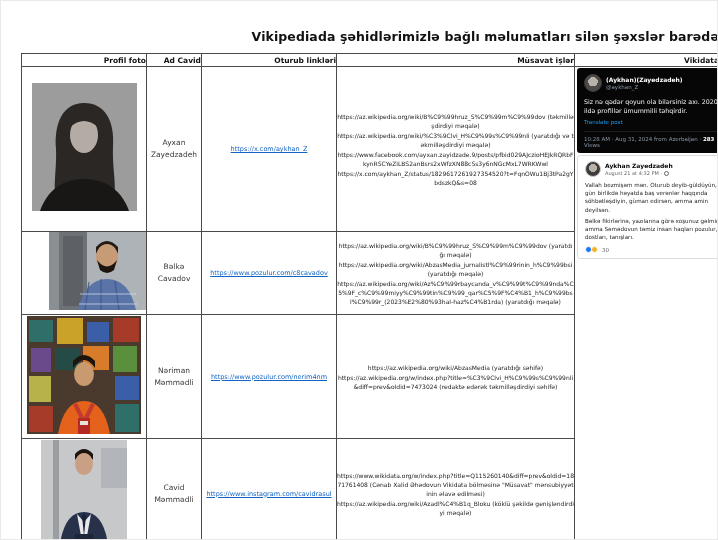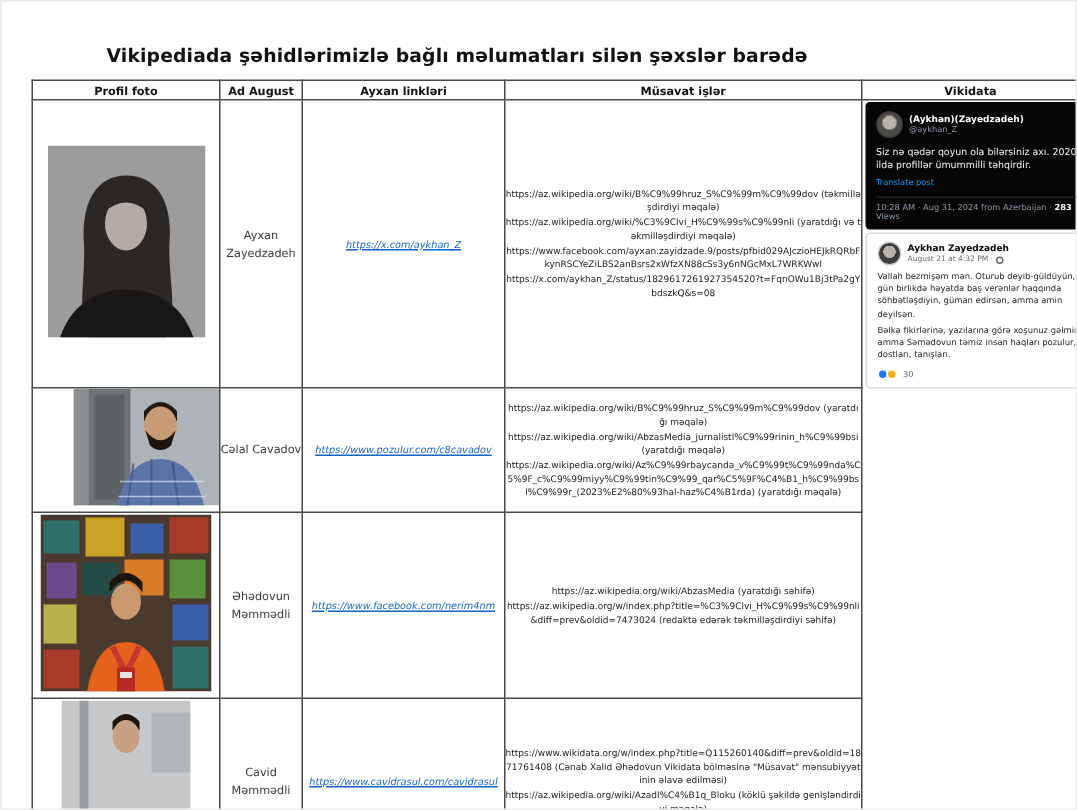--- a/index.html
+++ b/index.html
@@ -3,35 +3,35 @@
 <meta charset="utf-8">
 <style>
   html,body{margin:0;padding:0;background:#fff;}
   .canvas{
     position:relative;width:718px;height:540px;background:#fff;
     font-family:"DejaVu Sans",sans-serif;color:#222;overflow:hidden;
     border:1px solid #e9e9e9;box-sizing:border-box;
   }
   .title{
     position:absolute;top:28px;left:0;width:718px;box-sizing:border-box;
-    padding-left:70px;text-align:left;font-size:12.5px;font-weight:bold;color:#111;
+    padding-left:70px;text-align:right;font-size:12.5px;font-weight:bold;color:#111;
     letter-spacing:.1px;
   }
   table.main{
     position:absolute;top:52px;left:20px;width:698px;border-collapse:collapse;
     table-layout:fixed;
   }
   table.main td,table.main th{border:1px solid #4a4a4a;padding:0;overflow:hidden;}
-  th.hdr{height:12px;font-size:7.5px;font-weight:bold;color:#111;text-align:center;background:#fff;}
+  th.hdr{height:12px;font-size:7.5px;font-weight:bold;color:#111;text-align:right;background:#fff;}
   .c-photo{width:125px;} .c-name{width:55px;} .c-link{width:135px;} .c-works{width:238px;} .c-fotos{width:145px;}
   td.photo-cell{vertical-align:middle;text-align:center;background:#fff;}
   td.photo-cell .ph{display:inline-block;line-height:0;}
   td.name-cell{vertical-align:middle;text-align:center;font-size:7.5px;color:#3a3a3a;line-height:1.6;padding:0 3px;}
   td.link-cell{vertical-align:middle;text-align:center;font-size:6.5px;padding:0 4px;}
-  td.link-cell a{color:#1464c4;text-decoration:underline;word-break:break-all;font-style:italic;}
+  td.link-cell a{color:#1464c4;text-decoration:underline;word-break:break-all;}
   td.works-cell{vertical-align:middle;text-align:center;font-size:6px;color:#222;padding:4px 10px;}
   .work{word-break:break-all;line-height:1.5;margin:1px 0;}
   td.fotos-cell{vertical-align:top;position:relative;background:#fff;}
   
   .xpost{
     width:160px;background:#060606;color:#e7e9ea;border-radius:3px 0 0 3px;
     padding:6px 7px 5px 7px;box-sizing:border-box;margin:1px 0 2px 2px;
   }
   .xhead{display:flex;align-items:center;gap:4px;}
   .avatar{border-radius:50%;flex:0 0 auto;}
@@ -71,27 +71,27 @@
     <colgroup>
       <col class="c-photo">
         <col class="c-name">
         <col class="c-link">
         <col class="c-works">
         <col class="c-fotos">
     </colgroup>
     <tbody>
         <tr>
       <th class="hdr">Profil foto</th>
-      <th class="hdr">Ad August</th>
-      <th class="hdr">Ayxan linkləri</th>
+      <th class="hdr">Ad Cavid</th>
+      <th class="hdr">Oturub linkləri</th>
       <th class="hdr">Müsavat işlər</th>
       <th class="hdr">Vikidata</th>
     </tr>
 
-    <tr style="height:192px;">
+    <tr style="height:165px;">
       <td class="photo-cell">
         <span class="ph">
           <svg width="105" height="128" viewBox="0 0 105 128">
             <rect width="105" height="128" fill="#9c9c9c"></rect>
             <rect width="105" height="128" fill="url(#g0)" opacity="0"></rect>
             <path d="M52,20 C31,20 22,40 24,66 C25,90 19,110 27,128 L79,128 C87,108 80,90 81,64 C83,38 73,20 52,20 Z" fill="#2b2725"></path>
             <ellipse cx="52" cy="52" rx="14" ry="18" fill="#b4aca4"></ellipse>
             <path d="M38,44 q14,-12 28,0 l0,-8 q-14,-12 -28,0 Z" fill="#2b2725"></path>
             <path d="M8,128 C17,102 37,96 52,96 C67,96 88,102 97,128 Z" fill="#191715"></path>
           </svg>
@@ -166,21 +166,21 @@
                   <line x1="52" y1="47" x2="52" y2="78"></line>
               <line x1="66" y1="49" x2="70" y2="78"></line>
             </g>
             <g stroke="#d9e2f2" stroke-width="1" opacity="0.7">
               <line x1="31" y1="62" x2="87" y2="62"></line>
                   <line x1="30" y1="72" x2="88" y2="72"></line>
             </g>
           </svg>
         </span>
       </td>
-      <td class="name-cell">Cəlal Cavadov</td>
+      <td class="name-cell">Bəlkə Cavadov</td>
       <td class="link-cell"><a href="#">https://www.pozulur.com/c8cavadov</a></td>
       <td class="works-cell">
         <div class="work">https://az.wikipedia.org/wiki/B%C9%99hruz_S%C9%99m%C9%99dov (yaratdığı məqalə)</div>
         <div class="work">https://az.wikipedia.org/wiki/AbzasMedia_jurnalistl%C9%99rinin_h%C9%99bsi (yaratdığı məqalə)</div>
         <div class="work">https://az.wikipedia.org/wiki/Az%C9%99rbaycanda_v%C9%99t%C9%99nda%C5%9F_c%C9%99miyy%C9%99tin%C9%99_qar%C5%9F%C4%B1_h%C9%99bsl%C9%99r_(2023%E2%80%93hal-haz%C4%B1rda) (yaratdığı məqalə)</div>
       </td>
     </tr>
 
     <tr style="height:124px;">
       <td class="photo-cell">
@@ -201,22 +201,22 @@
             <rect x="88" y="88" width="24" height="28" fill="#2e6f6a"></rect>
             <path d="M46,52 q11,-16 22,0 l0,-7 q-11,-12 -22,0 Z" fill="#1d140e"></path>
             <ellipse cx="57" cy="58" rx="10" ry="12" fill="#c9996f"></ellipse>
             <path d="M31,118 q6,-33 26,-33 q20,0 26,33 Z" fill="#e4621b"></path>
             <path d="M48,88 l8,16 M66,88 l-8,16" stroke="#c23b2e" stroke-width="4" fill="none"></path>
             <rect x="51" y="102" width="12" height="16" fill="#b32a24"></rect>
             <rect x="53" y="105" width="8" height="4" fill="#e8e3da"></rect>
           </svg>
         </span>
       </td>
-      <td class="name-cell">Əhədovun Məmmədli</td>
-      <td class="link-cell"><a href="#">https://www.facebook.com/nerim4nm</a></td>
+      <td class="name-cell">Nəriman Məmmədli</td>
+      <td class="link-cell"><a href="#">https://www.pozulur.com/nerim4nm</a></td>
       <td class="works-cell">
         <div class="work">https://az.wikipedia.org/wiki/AbzasMedia (yaratdığı səhifə)</div>
         <div class="work">https://az.wikipedia.org/w/index.php?title=%C3%9Clvi_H%C9%99s%C9%99nli&amp;diff=prev&amp;oldid=7473024 (redaktə edərək təkmilləşdirdiyi səhifə)</div>
       </td>
     </tr>
 
     <tr style="height:110px;">
       <td class="photo-cell">
         <span class="ph">
           <svg width="86" height="104" viewBox="0 0 86 104">
@@ -226,21 +226,21 @@
             <path d="M34,20 q9,-13 18,0 l0,-6 q-9,-10 -18,0 Z" fill="#1d140e"></path>
             <ellipse cx="43" cy="24" rx="9" ry="11" fill="#c9a084"></ellipse>
             <path d="M19,104 q5,-32 24,-32 q19,0 24,32 Z" fill="#27324a"></path>
             <path d="M36,74 l7,8 7,-8 -4,22 -6,0 Z" fill="#e8e8ea"></path>
             <path d="M41,76 l2,-3 2,3 -2,20 Z" fill="#18223a"></path>
             <rect x="34" y="94" width="18" height="6" fill="#1d2737"></rect>
           </svg>
         </span>
       </td>
       <td class="name-cell">Cavid Məmmədli</td>
-      <td class="link-cell"><a href="#">https://www.cavidrasul.com/cavidrasul</a></td>
+      <td class="link-cell"><a href="#">https://www.instagram.com/cavidrasul</a></td>
       <td class="works-cell">
         <div class="work">https://www.wikidata.org/w/index.php?title=Q115260140&amp;diff=prev&amp;oldid=1871761408 (Cənab Xalid Əhədovun Vikidata bölməsinə "Müsavat" mənsubiyyətinin əlavə edilməsi)</div>
         <div class="work">https://az.wikipedia.org/wiki/Azadl%C4%B1q_Bloku (köklü şəkildə genişləndirdiyi məqalə)</div>
       </td>
     </tr>
   </tbody>
     </table>
 
 </div>
 

